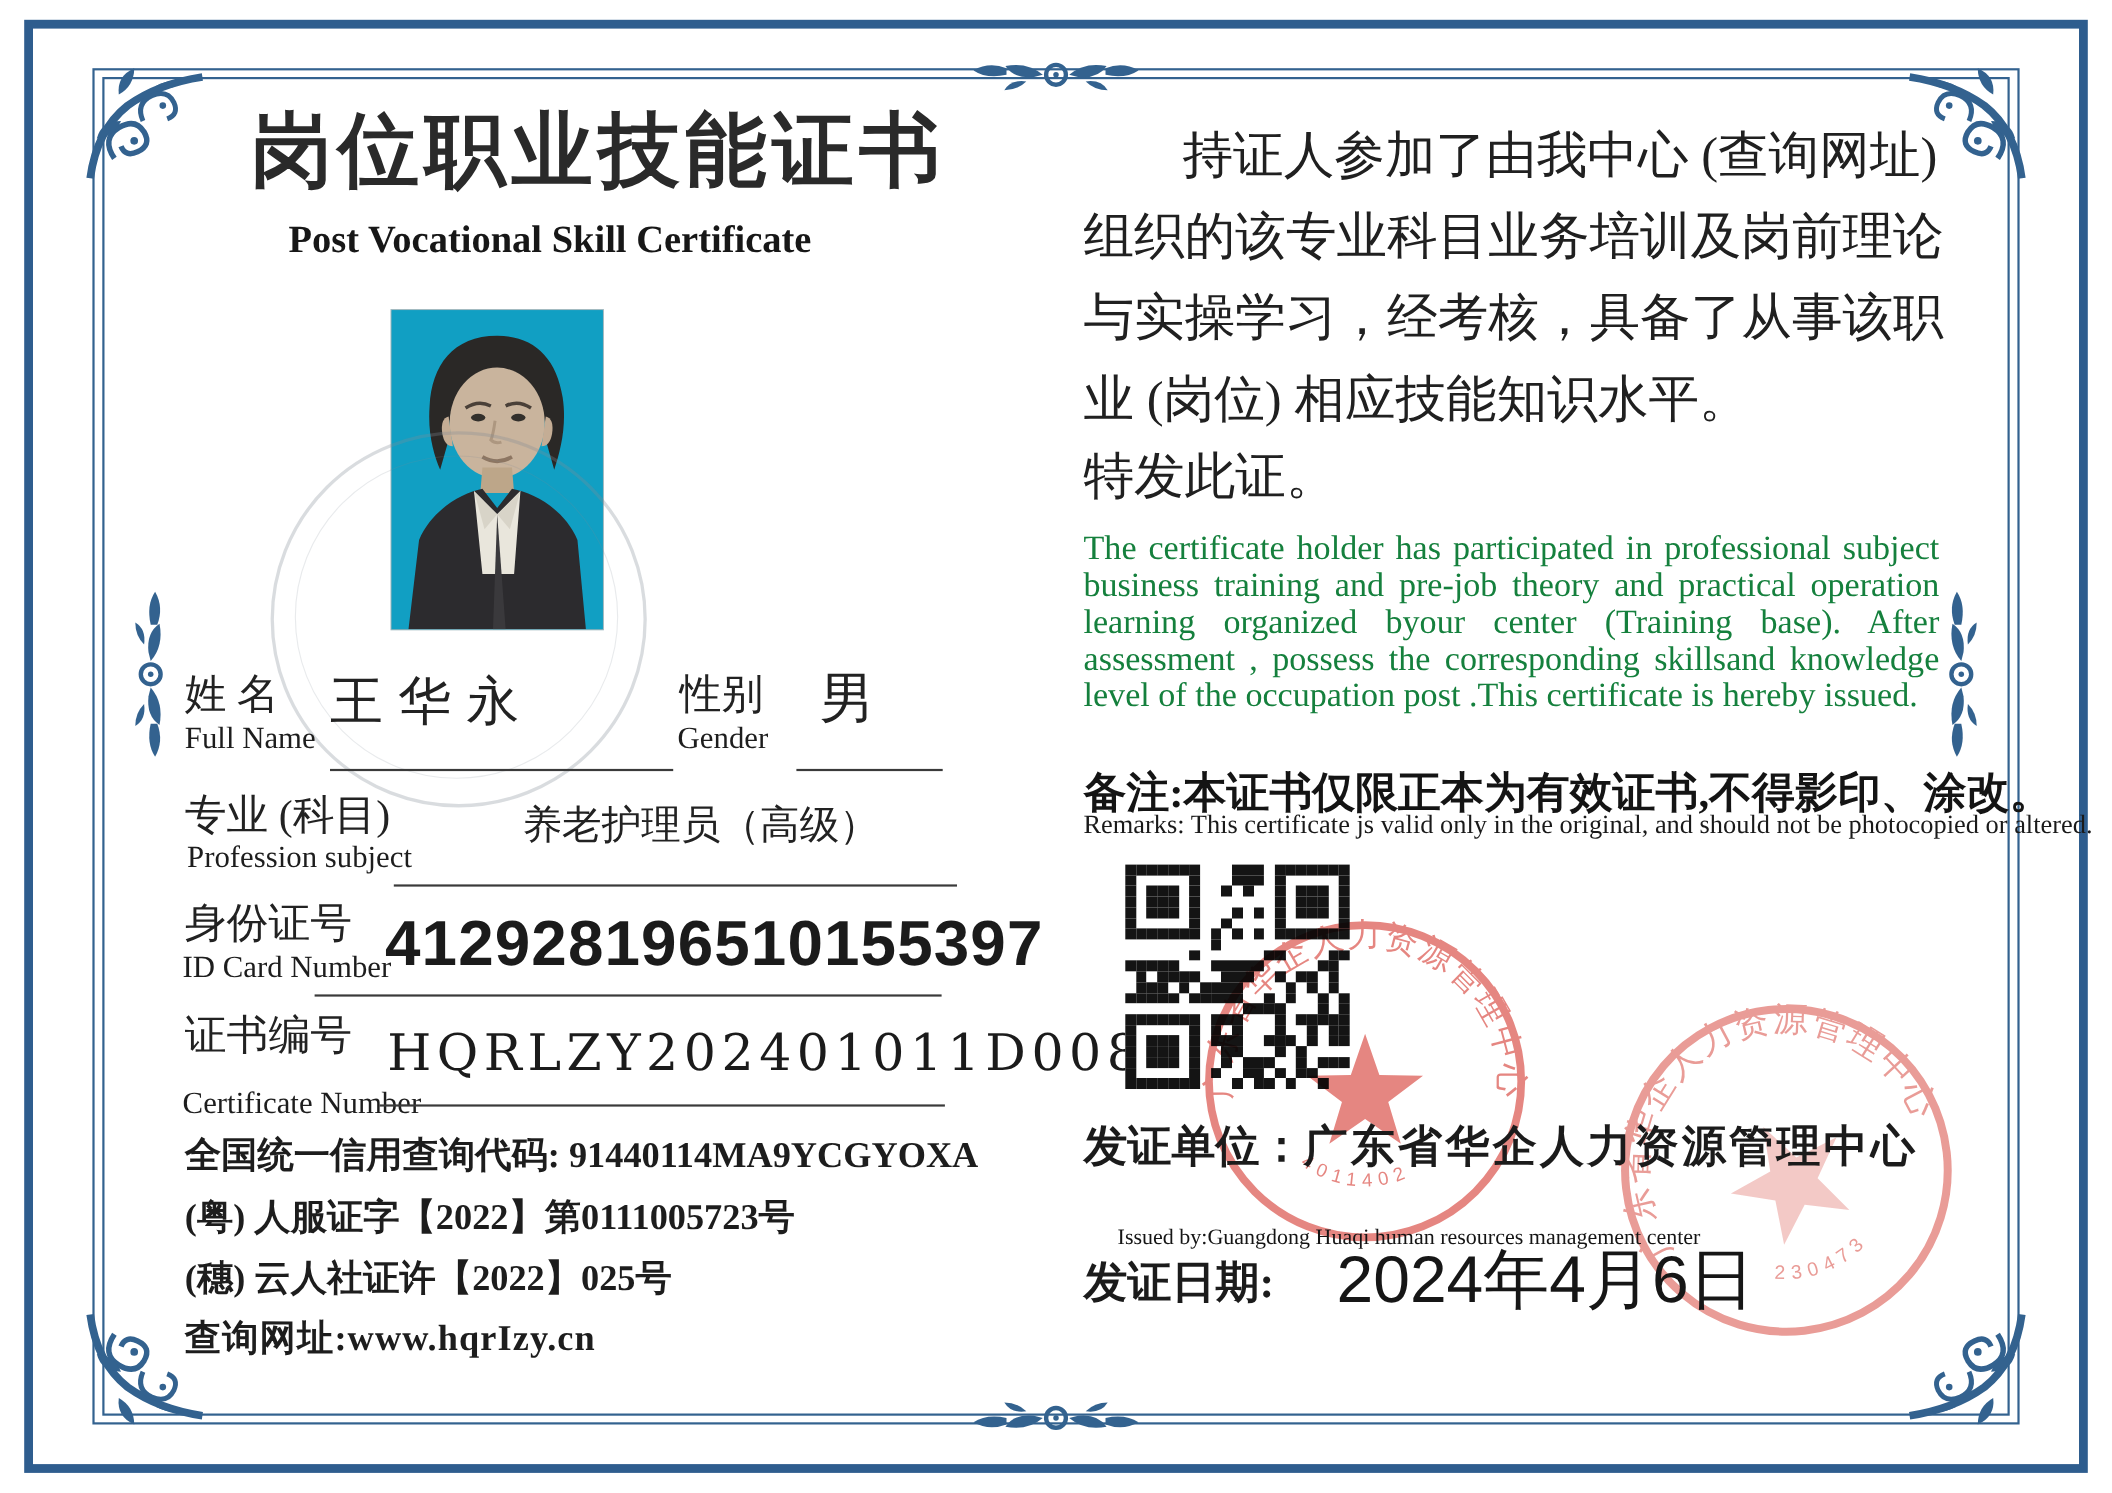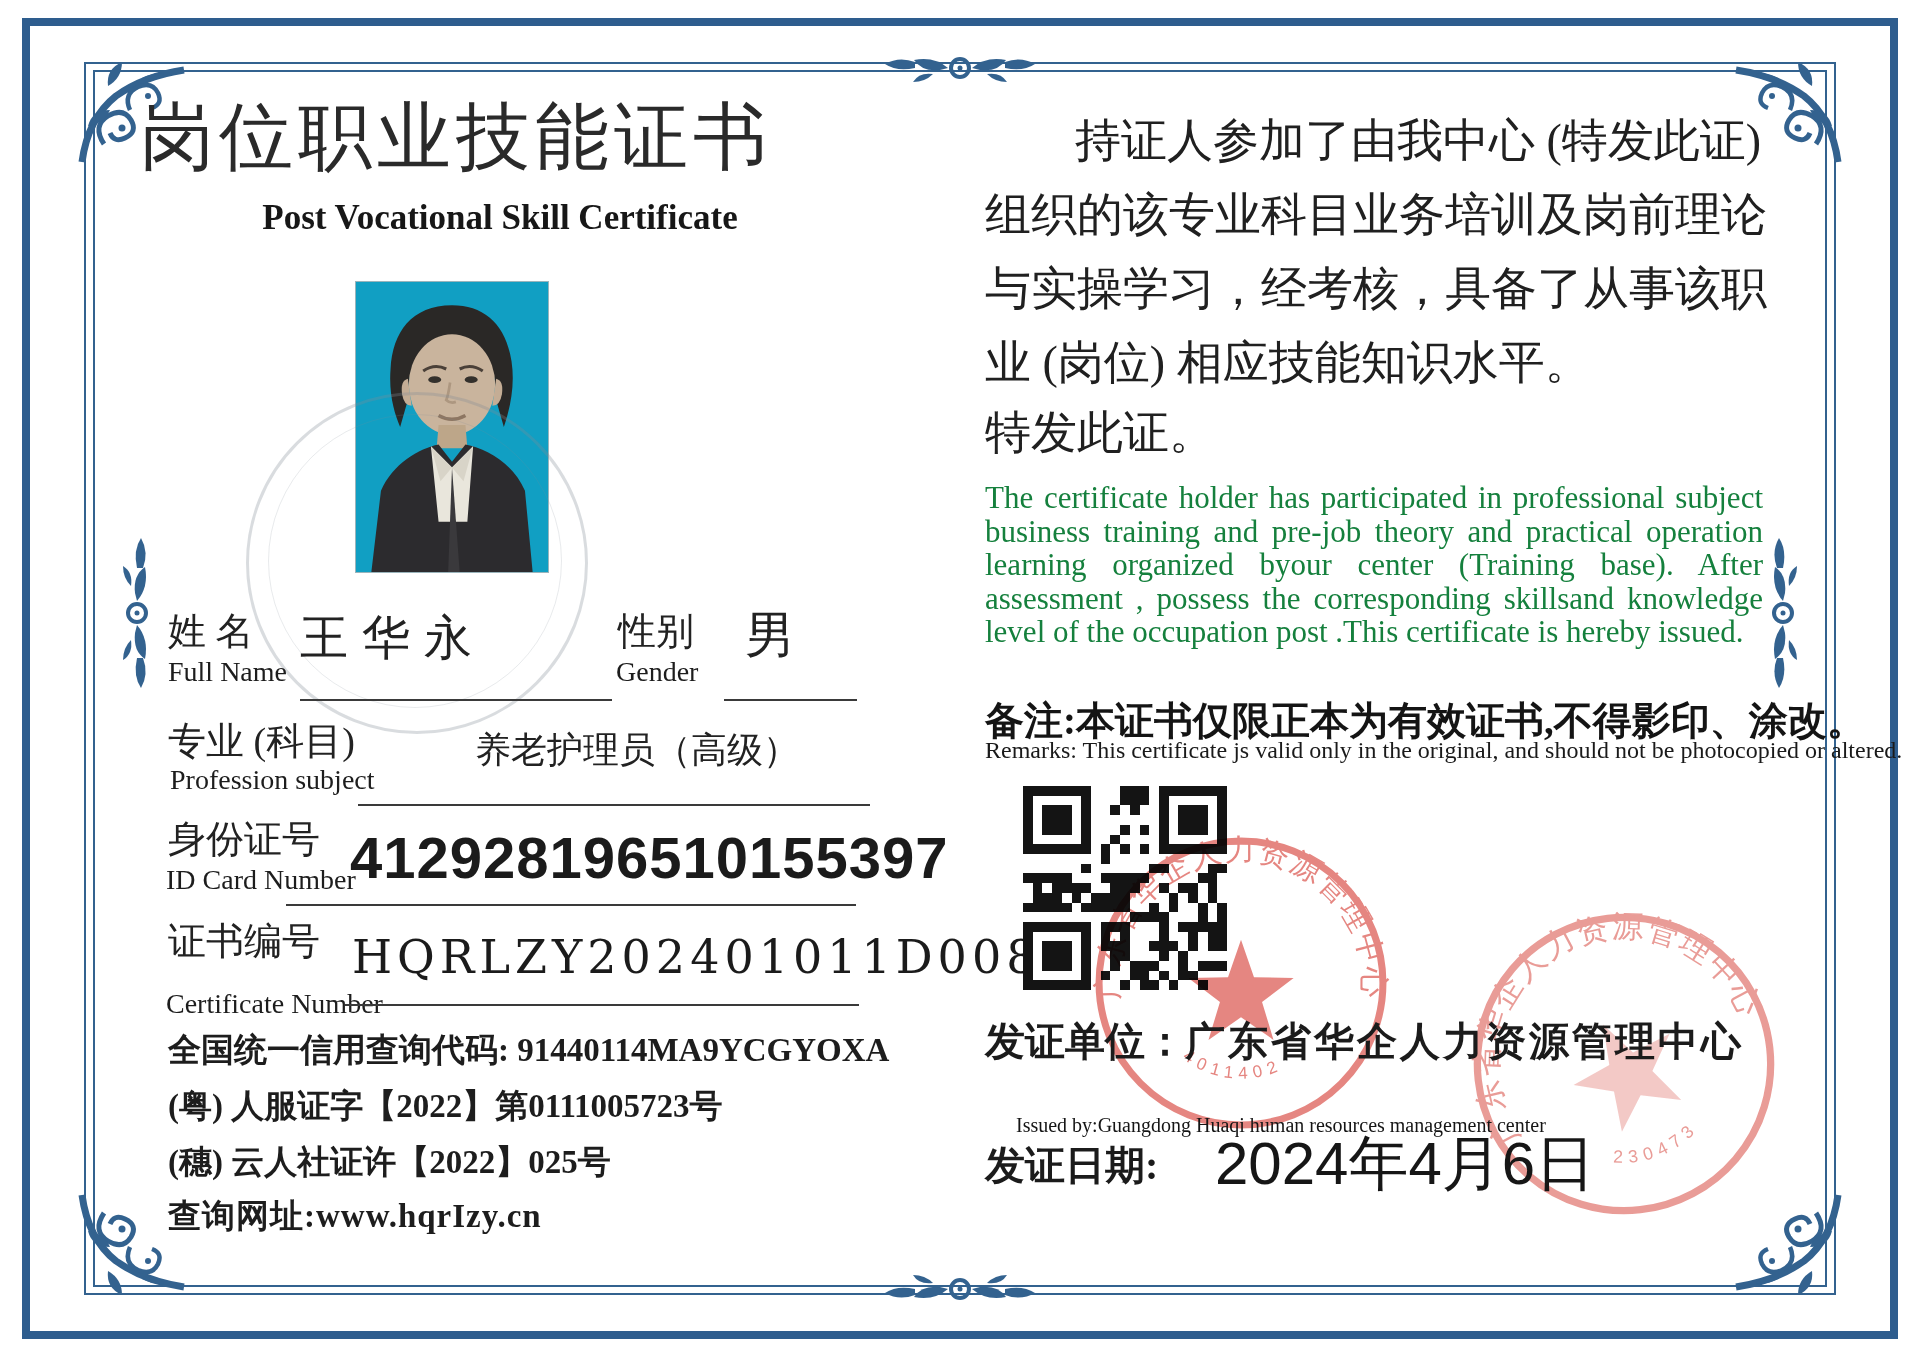--- a/index.html
+++ b/index.html
@@ -10,22 +10,22 @@
   }
   
   .outer-frame{position:absolute;left:22px;top:18px;right:22px;bottom:18px;
     border:8px solid #2e5d8e;}
   .inner-frame-a{position:absolute;left:84px;top:62px;right:84px;bottom:62px;
     border:2.5px solid #33628f;}
   .inner-frame-b{position:absolute;left:93px;top:70px;right:93px;bottom:70px;
     border:2px solid #33628f;}
   .flourish{position:absolute;color:#33628f;}
   
-  .title-cn{position:absolute;left:140px;top:88px;width:720px;text-align:left;
-    font-size:74px;font-weight:normal;letter-spacing:5px;color:#2a2a2a;}
+  .title-cn{position:absolute;left:140px;top:88px;width:720px;text-align:right;
+    font-size:74px;font-weight:bold;letter-spacing:5px;color:#2a2a2a;}
   .title-en{position:absolute;left:140px;top:198px;width:720px;text-align:center;
     font-size:35px;font-weight:bold;color:#171717;}
   
   .photo{position:absolute;left:356px;top:282px;width:192px;height:290px;
     background:#119fc3;box-shadow:0 0 0 1px #9ab4bb;}
   .photo svg{width:100%;height:100%;display:block;}
   .ghost-seal{position:absolute;left:246px;top:392px;width:336px;height:336px;
     border:3px solid rgba(130,140,150,.30);border-radius:50%;}
   .ghost-seal-inner{position:absolute;left:268px;top:414px;width:292px;height:292px;
     border:1px solid rgba(130,140,150,.18);border-radius:50%;}
@@ -178,21 +178,21 @@
 <div class="label-cn" style="left:168px;top:916px">证书编号</div>
 <div class="label-en" style="left:166px;top:988px">Certificate Number</div>
 <div class="value-serial" style="left:352px;top:930px;font-size:46px;letter-spacing:5px">HQRLZY202401011D0084</div>
 <div class="field-line" style="left:345px;top:1004px;width:514px"></div>
 
 <div class="footer-left-line" style="top:1028px">全国统一信用查询代码:  91440114MA9YCGYOXA</div>
 <div class="footer-left-line" style="top:1084px">(粤) 人服证字【2022】第0111005723号</div>
 <div class="footer-left-line" style="top:1140px">(穗) 云人社证许【2022】025号</div>
 <div class="footer-left-line" style="top:1194px;letter-spacing:1px">查询网址:www.hqrIzy.cn</div>
 
-<div class="body-cn-line" style="top:112px;padding-left:90px">持证人参加了由我中心 (特发此证)</div>
+<div class="body-cn-line" style="top:112px;padding-left:90px">持证人参加了由我中心 (查询网址)</div>
 <div class="body-cn-line" style="top:186px">组织的该专业科目业务培训及岗前理论</div>
 <div class="body-cn-line" style="top:260px">与实操学习，经考核，具备了从事该职</div>
 <div class="body-cn-line" style="top:334px">业 (岗位) 相应技能知识水平。</div>
 <div class="body-cn-line" style="top:404px">特发此证。</div>
 
 <div class="body-en">The certificate holder has participated in professional subject business training and pre-job theory and practical operation learning organized byour center (Training base). After assessment , possess the corresponding skillsand knowledge level of the occupation post .This certificate is hereby issued.</div>
 
 <div class="remarks-cn">备注:本证书仅限正本为有效证书,不得影印、涂改。</div>
 <div class="remarks-en">Remarks: This certificate js valid only in the original, and should not be photocopied or altered.</div>
 

